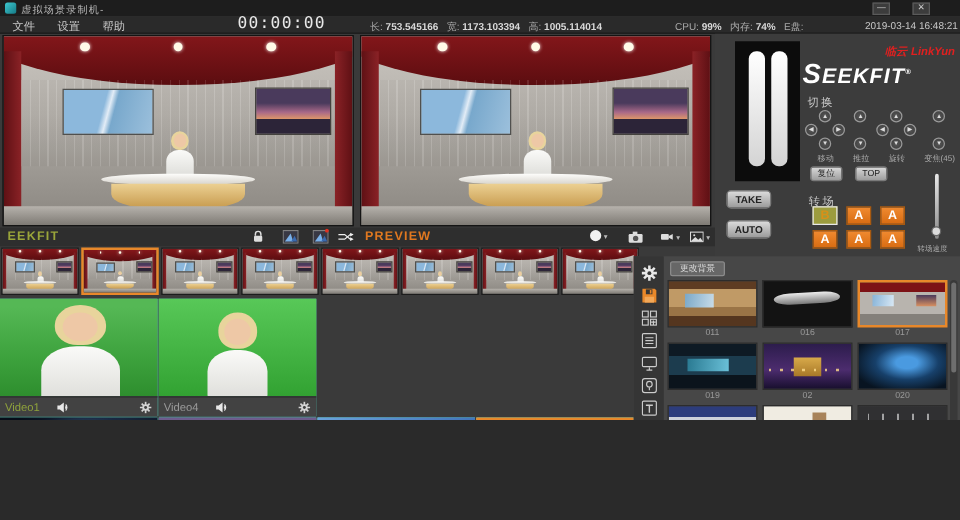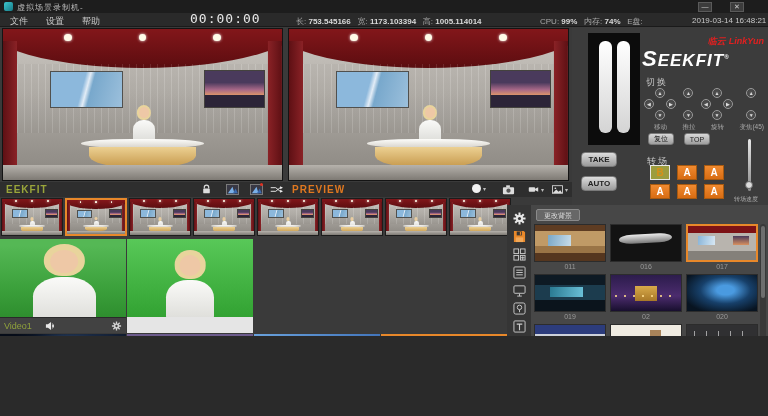--- a/index.html
+++ b/index.html
@@ -50,21 +50,21 @@
 .rec .dotc{width:9px;height:9px;border-radius:50%;background:#f2f2f2}
 .ar{font-size:6px;color:#bbb;margin-left:2px}
 .reddot{position:absolute;right:1px;top:0;width:3px;height:3px;border-radius:50%;background:#e03020}
 
 .cam-strip{position:absolute;left:1px;top:198px;width:507px;height:39px;display:flex;gap:2px}
 .cam-cell{position:relative;width:62px;height:38px;border:1px solid #1c1c1c;overflow:hidden;flex:none}
 .cam-cell.sel{border:2px solid #e8882a}
 
 .video-row,.media-row{position:absolute;left:0;display:flex;gap:1px}
 .video-row{top:239px}.media-row{top:334px}
-.src-cell{position:relative;width:126px;flex:none;background:#e5e5e5}
+.src-cell{position:relative;width:126px;flex:none;background:#5eead4}
 .video-row .src-cell{height:94px}.media-row .src-cell{height:82px}
 .thumb{position:absolute;left:0;top:0;width:126px;overflow:hidden}
 .video-row .thumb{height:78px}.media-row .thumb{height:66px}
 .thumb.sel-th{border:2px solid #e8882a}
 .src-label{position:absolute;left:0;bottom:0;width:126px;height:16px;background:#424242;border-top:1px solid #2a2a2a;display:flex;align-items:center;padding:0 4px;gap:6px}
 .src-name{font-size:9px;flex:none;min-width:34px}
 .li{width:12px;height:11px;display:flex;align-items:center;justify-content:center;flex:none}
 .li svg{width:11px;height:10px}
 .li.right{margin-left:auto}
 .cbtn{width:11px;height:11px;border:1px solid #ececec;border-radius:50%;color:#ececec;display:flex;align-items:center;justify-content:center;flex:none;background:rgba(0,0,0,.15)}
@@ -516,20 +516,38 @@
         </div>
       </div>
       <div class="src-cell">
         <div class="thumb bg-green3">
           <div class="person pv-med">
             <div class="p-hair"></div>
             <div class="p-head"></div>
             <div class="p-body"></div>
           </div>
         </div>
+        <div class="src-label">
+          <span class="src-name" style="color: rgb(154, 154, 154);">Video4</span>
+          <span class="li">
+            <svg viewBox="0 0 12 10">
+              <path d="M1 3.2h2.2L6.6.6v8.8L3.2 6.8H1z" fill="#e8e8e8"></path>
+              <path d="M8.2 2.4a3.6 3.6 0 010 5.2M8 4a1.7 1.7 0 010 2" stroke="#e8e8e8" stroke-width="1" fill="none"></path>
+            </svg>
+          </span>
+          <span class="li right">
+            <svg viewBox="0 0 12 12">
+              <g stroke="#d4d4d4" stroke-width="1.6">
+                <path d="M6 .5v11M.5 6h11M2.2 2.2l7.6 7.6M9.8 2.2L2.2 9.8"></path>
+              </g>
+              <circle cx="6" cy="6" r="3.1" fill="#d4d4d4"></circle>
+              <circle cx="6" cy="6" r="1.4" fill="#3f3f3f"></circle>
+            </svg>
+          </span>
+        </div>
       </div>
     </div>
   <div class="media-row" id="media-row">
       <div class="src-cell">
         <div class="thumb bg-space">
           <div class="globe"></div>
         </div>
       </div>
       <div class="src-cell">
         <div class="thumb bg-sky">

